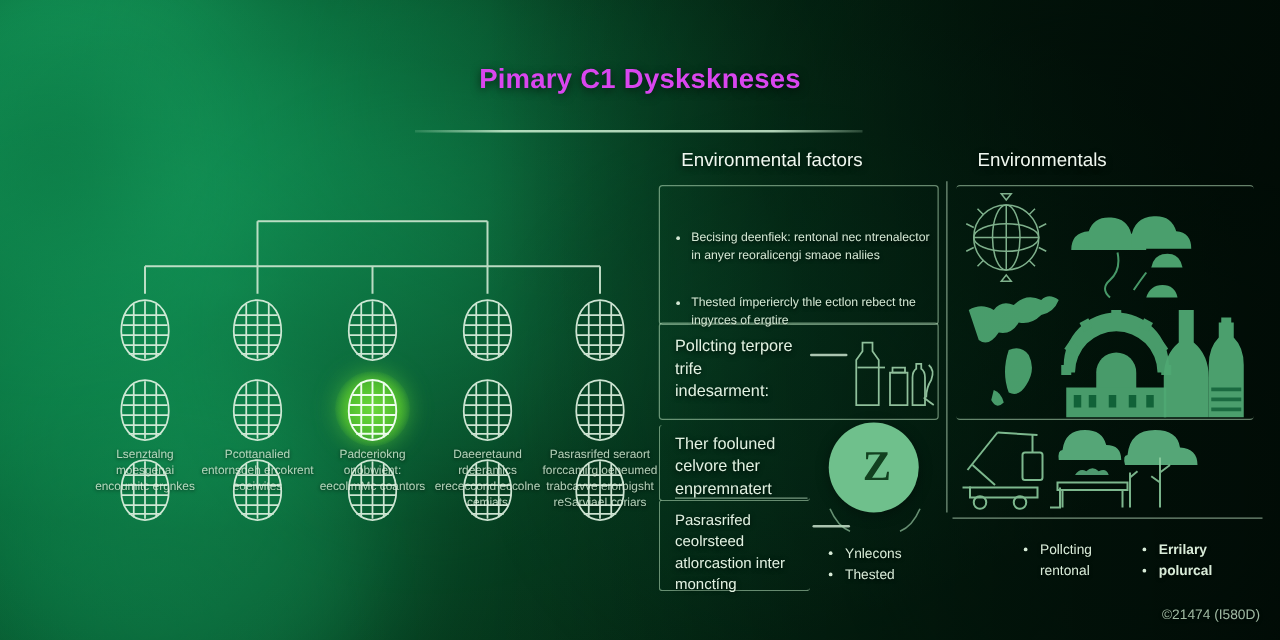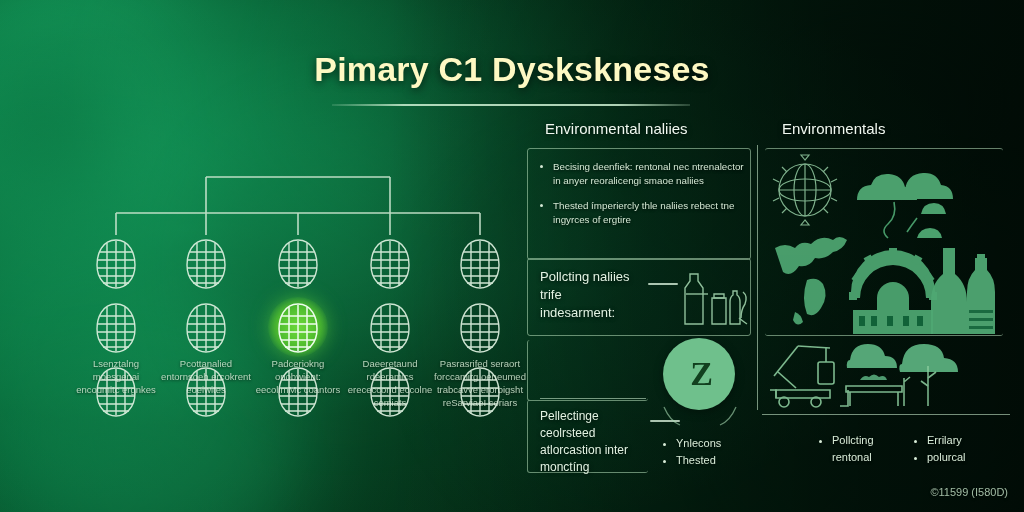--- a/index.html
+++ b/index.html
@@ -22,21 +22,21 @@
       linear-gradient(100deg, rgba(10,140,78,.40) 0%, rgba(6,70,36,.25) 34%, rgba(2,26,13,.55) 70%, rgba(1,18,9,.72) 100%);
   }
   .darkright{
     position:absolute;inset:0;
     background:linear-gradient(90deg, rgba(0,0,0,0) 38%, rgba(0,0,0,.30) 62%, rgba(0,0,0,.50) 84%, rgba(0,0,0,.58) 100%);
   }
 
   
   .title{
     position:absolute;left:0;right:0;top:50px;text-align:center;
-    color:#fef9c3;font-size:34px;font-weight:bold;letter-spacing:.2px;
+    color:#d946ef;font-size:22px;font-weight:bold;letter-spacing:.2px;
     text-shadow:0 2px 8px rgba(0,0,0,.65);
   }
   .title-rule{
     position:absolute;left:332px;top:104px;width:358px;height:2px;
     background:linear-gradient(90deg, rgba(190,230,195,.15), rgba(205,240,210,.85) 20%, rgba(205,240,210,.85) 80%, rgba(190,230,195,.2));
   }
 
   
   .tree{position:absolute;left:88px;top:165px;width:420px;height:190px;}
   .tree svg{position:absolute;left:0;top:0;}
@@ -71,21 +71,21 @@
 
   .box{
     position:absolute;border:1px solid rgba(186,226,190,.55);
     border-radius:3px;
   }
 
   .bullets{
     position:absolute;color:#d4e8d4;font-size:9.8px;line-height:14px;
     text-shadow:0 1px 3px rgba(0,0,0,.7);
   }
-  .bullets li{margin-bottom:11px;}
+  .bullets li{margin-bottom:11px;margin-top:24px;}
   ul.b{margin:0;padding-left:13px;list-style:disc;}
 
   .blocktext{
     position:absolute;color:#e2f2e2;font-size:13px;line-height:18px;
     text-shadow:0 1px 4px rgba(0,0,0,.7);
   }
   .dash{
     position:absolute;height:2px;width:30px;
     background:rgba(214,238,216,.8);border-radius:2px;
   }
@@ -360,55 +360,56 @@
       </div>
     </div>
 
     <div class="leaf-label" style="left:-18px;">Lsenztalng moesgenai encoumitc ergnkes</div>
     <div class="leaf-label" style="left:72px;">Pcottanalied entornsoeh ercokrent eoeiwites</div>
     <div class="leaf-label" style="left:164px;">Padceriokng onobwient: eecolimMc coantors</div>
     <div class="leaf-label" style="left:256px;">Daeeretaund rdeeramics erececcond eccolne cemiats</div>
     <div class="leaf-label" style="left:346px;">Pasrasrifed seraort forccamirg oeneumed trabcavve erorbigsht reSarviaeI coriars</div>
   </div>
 
-  <div class="panel-head head-a">Environmental naliies</div>
+  <div class="panel-head head-a">Environmental factors</div>
   <div class="panel-head head-b">Environmentals</div>
 
   <div class="box" style="left:527px;top:148px;width:222px;height:110px;"></div>
   <div class="box" style="left:527px;top:258px;width:222px;height:76px;"></div>
   <div class="box" style="left:527px;top:340px;width:120px;height:60px;border-right:none;border-top:none;"></div>
   <div class="box" style="left:527px;top:400px;width:120px;height:72px;border-right:none;border-top:none;"></div>
 
   <div class="bullets" style="left:540px;top:160px;width:205px;">
     <ul class="b">
       <li>Becising deenfiek: rentonal nec ntrenalector in anyer reoralicengi smaoe naliies</li>
-      <li>Thested ímperiercly thle naliies rebect tne ingyrces of ergtire</li>
+      <li>Thested ímperiercly thle ectlon rebect tne ingyrces of ergtire</li>
     </ul>
   </div>
 
-  <div class="blocktext" style="left:540px;top:268px;width:100px;">Pollcting naliies trife indesarment:</div>
+  <div class="blocktext" style="left:540px;top:268px;width:100px;">Pollcting terpore trife indesarment:</div>
   <div class="dash" style="left:648px;top:283px;"></div>
 
   <div class="art" style="left:680px;top:262px;">
     <svg width="70" height="68" viewBox="0 0 70 68">
       <g fill="none" stroke="#a9dcb4" stroke-width="1.4" opacity=".85">
         <path d="M10 12 h8 v7 l5 7 v36 h-18 V26 l5 -7 z"></path>
         <path d="M6 32 h22"></path>
         <path d="M32 36 h14 v26 h-14 z"></path>
         <path d="M34 32 h10 v4 h-10 z"></path>
         <path d="M50 40 q0 -5 3 -7 v-4 h4 v4 q3 2 3 7 v22 h-10 z"></path>
         <path d="M63 30 q5 4 2 12 q-4 6 -4 14"></path>
         <path d="M59 56 q5 4 8 6"></path>
       </g>
     </svg>
   </div>
 
+  <div class="blocktext" style="left:540px;top:346px;width:110px;">Ther fooluned celvore ther enpremnatert</div>
   <div class="hr" style="left:540px;top:398px;width:106px;"></div>
 
-  <div class="blocktext" style="left:540px;top:408px;width:106px;font-size:12px;line-height:17px;">Pellectinge ceolrsteed atlorcastion inter monctíng</div>
+  <div class="blocktext" style="left:540px;top:408px;width:106px;font-size:12px;line-height:17px;">Pasrasrifed ceolrsteed atlorcastion inter monctíng</div>
   <div class="dash" style="left:650px;top:420px;"></div>
 
   <div class="zbadge">
     <span>Z</span>
   </div>
   <div class="art" style="left:658px;top:405px;">
     <svg width="84" height="26" viewBox="0 0 84 26">
         <g fill="none" stroke="#a9dcb4" stroke-width="1.3" opacity=".6">
           <path d="M6 2 q6 14 16 18"></path>
           <path d="M78 2 q-6 14 -16 18"></path>
@@ -530,22 +531,22 @@
   </div>
 
   <div class="hr" style="left:762px;top:414px;width:248px;"></div>
 
   <div class="minibul" style="left:818px;top:432px;">
     <ul>
       <li>Pollcting</li>
       <li style="list-style:none;">rentonal</li>
     </ul>
   </div>
-  <div class="minibul" style="left:913px;top:432px;">
+  <div class="minibul" style="left:913px;top:432px;font-weight:bold;">
     <ul>
       <li>Errilary</li>
       <li>polurcal</li>
     </ul>
   </div>
 
-  <div class="credit">©11599 (I580D)</div>
+  <div class="credit">©21474 (I580D)</div>
 
 </div>
 
 </body></html>

